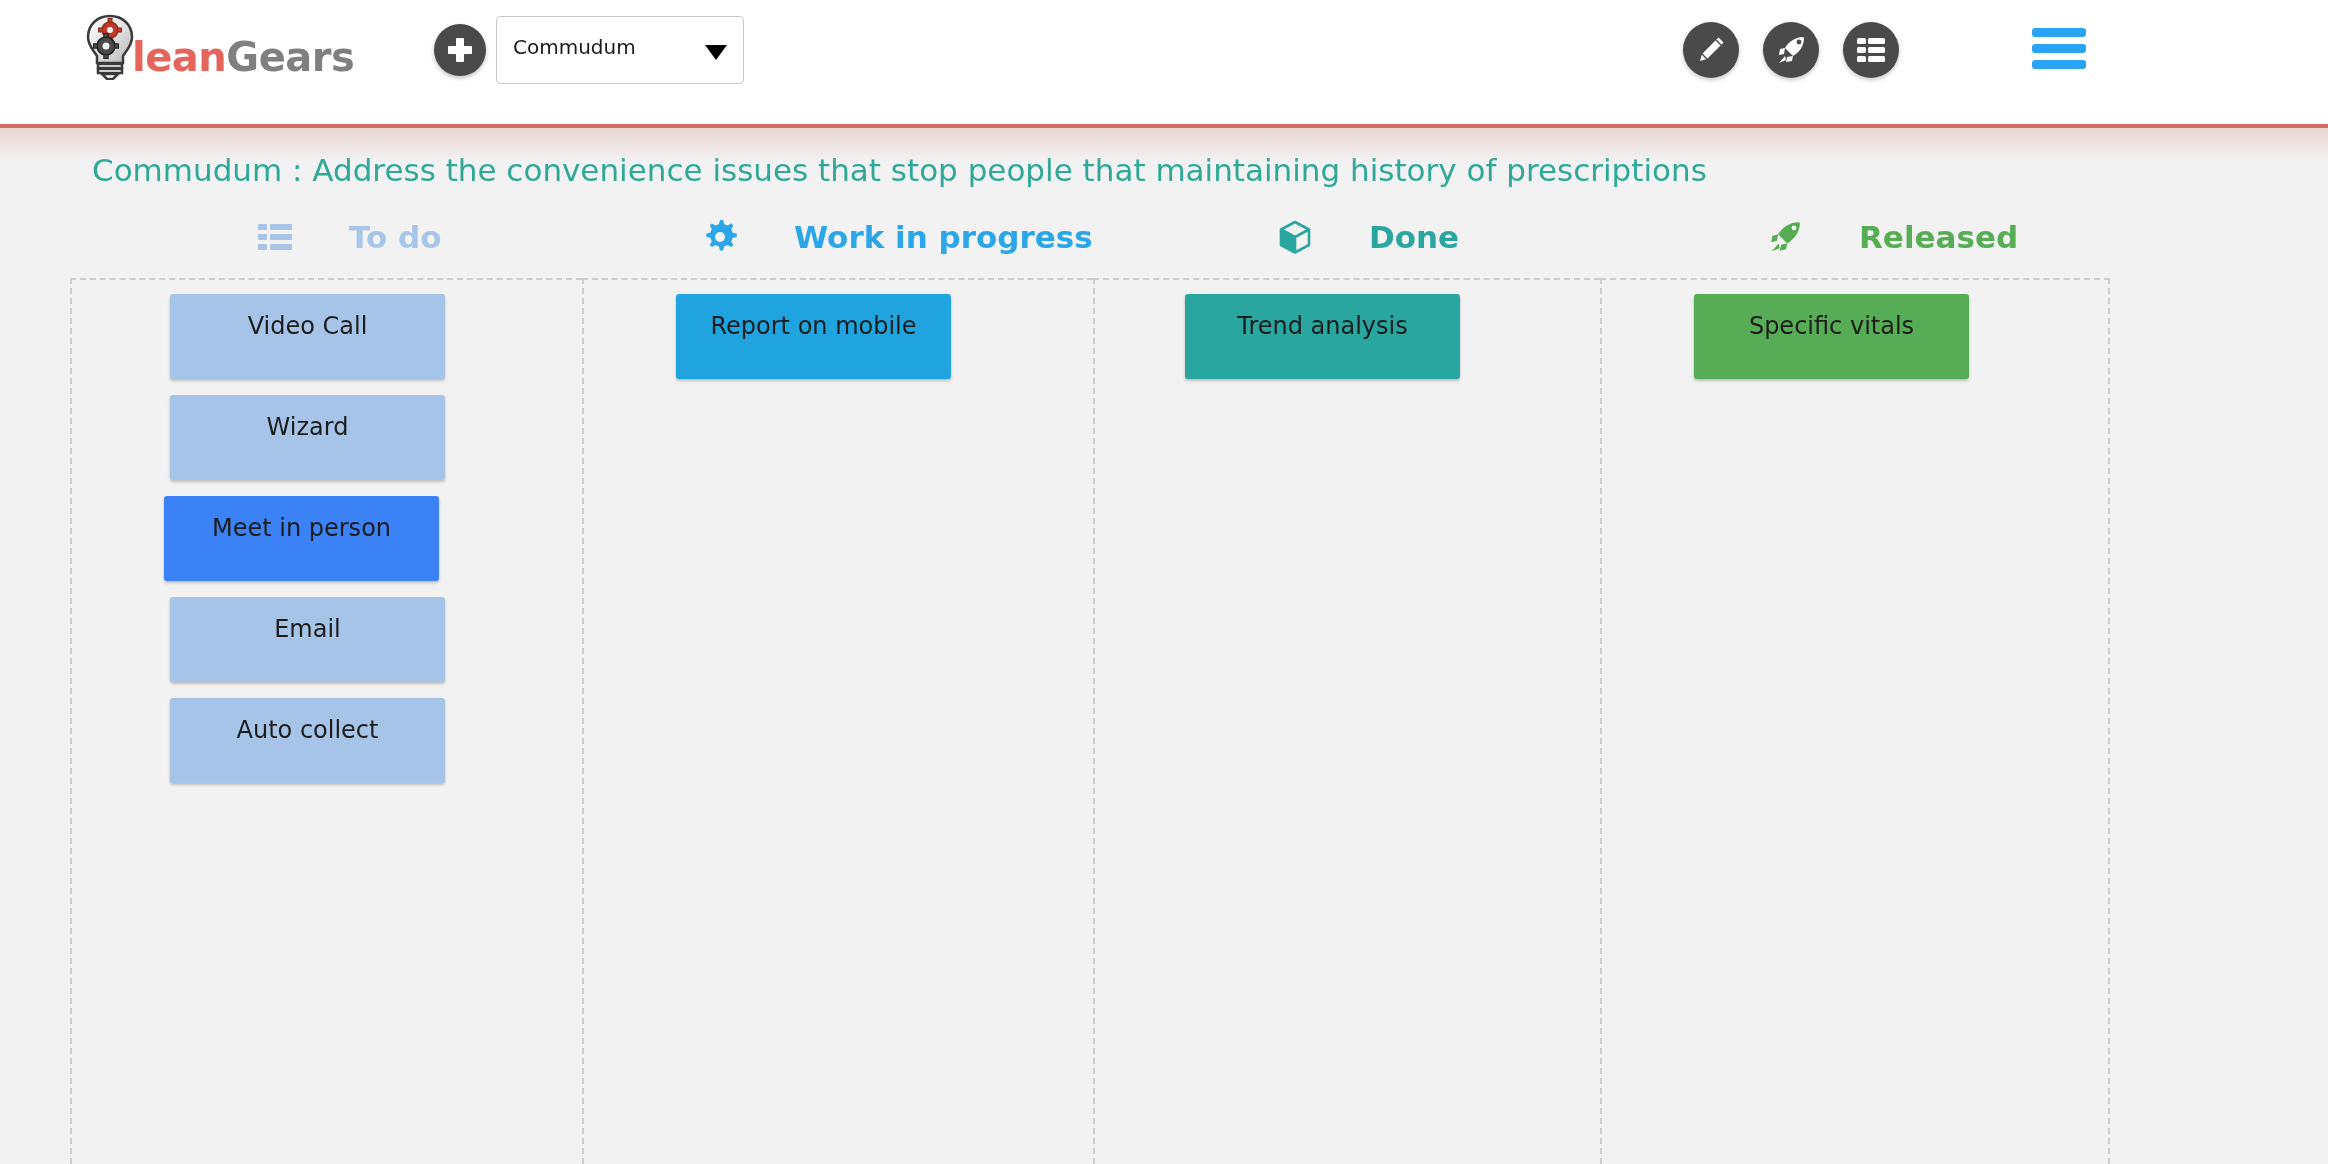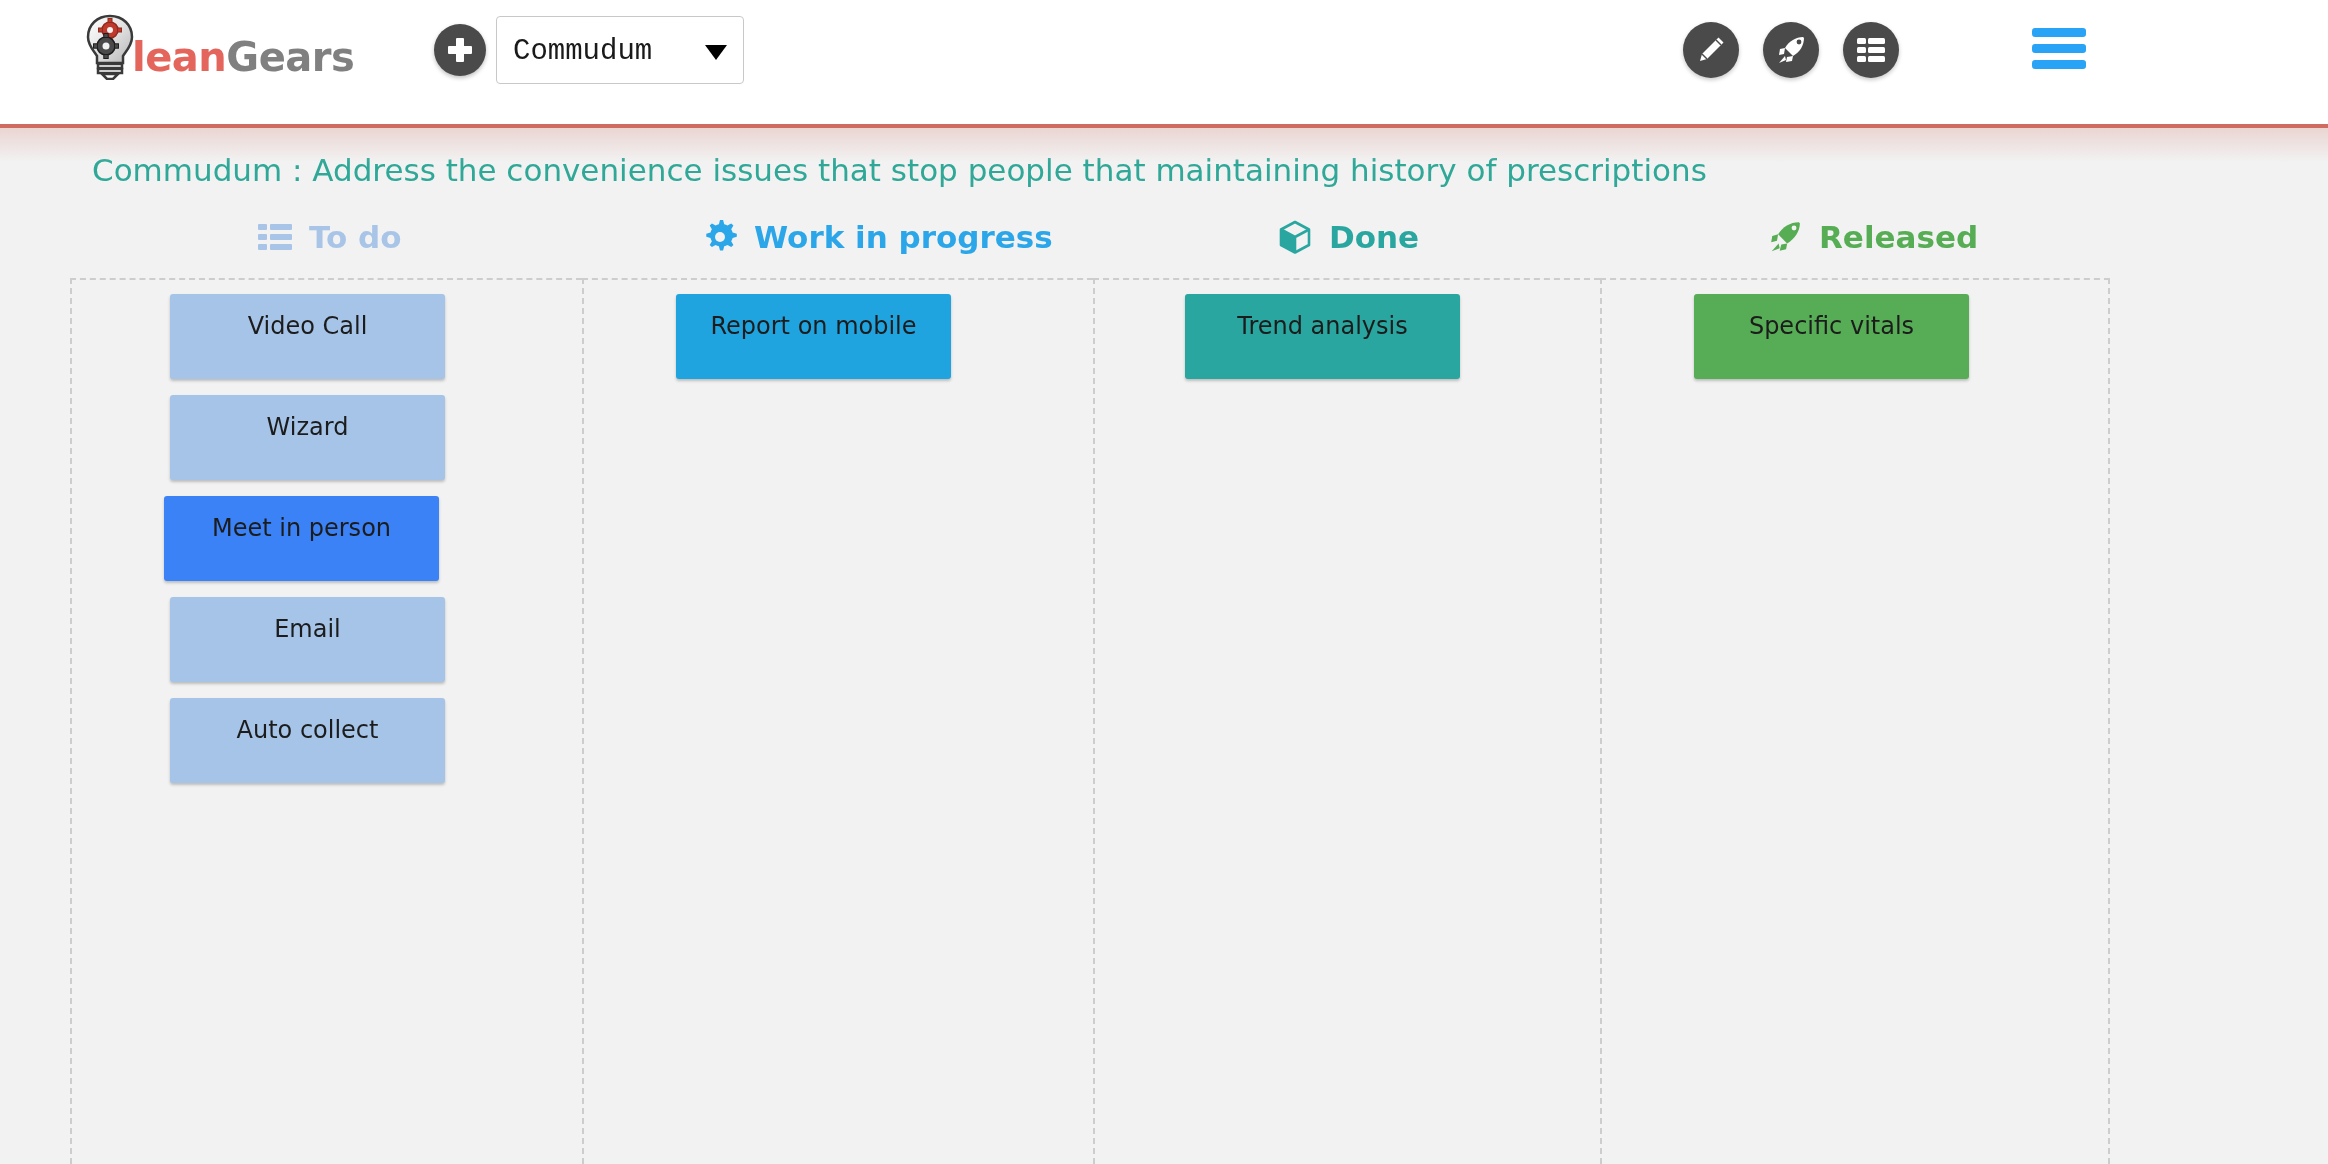--- a/index.html
+++ b/index.html
@@ -80,24 +80,23 @@
     left: 496px; top: 16px;
     width: 248px; height: 68px;
     background: #ffffff;
     border: 1px solid #c8c8c8;
     border-radius: 4px;
     cursor: pointer;
   }
   .project-select-label {
     position: absolute;
     left: 16px; top: 18px;
-    font-size: 29px;
+    font-size: 20px;
     color: #1a1a1a;
     white-space: nowrap;
-    font-family: Liberation Mono, monospace;
   }
   .project-select-caret {
     position: absolute;
     right: 16px; top: 28px;
     width: 0; height: 0;
     border-left: 11px solid transparent;
     border-right: 11px solid transparent;
     border-top: 15px solid #000000;
   }
 
@@ -160,20 +159,21 @@
   .col-header .col-icon {
     display: inline-flex;
     align-items: center;
     justify-content: center;
     width: 40px; height: 40px;
     margin-right: 14px;
   }
   .col-header .col-title {
     font-size: 31px;
     font-weight: bold;
+    margin-left: 40px;
   }
 
   .col-area {
     position: absolute;
     top: 72px;
     height: 886px;
     border-left: 2px dashed #cdcdcd;
     border-top: 2px dashed #cdcdcd;
   }
   .col-area.last { border-right: 2px dashed #cdcdcd; }

